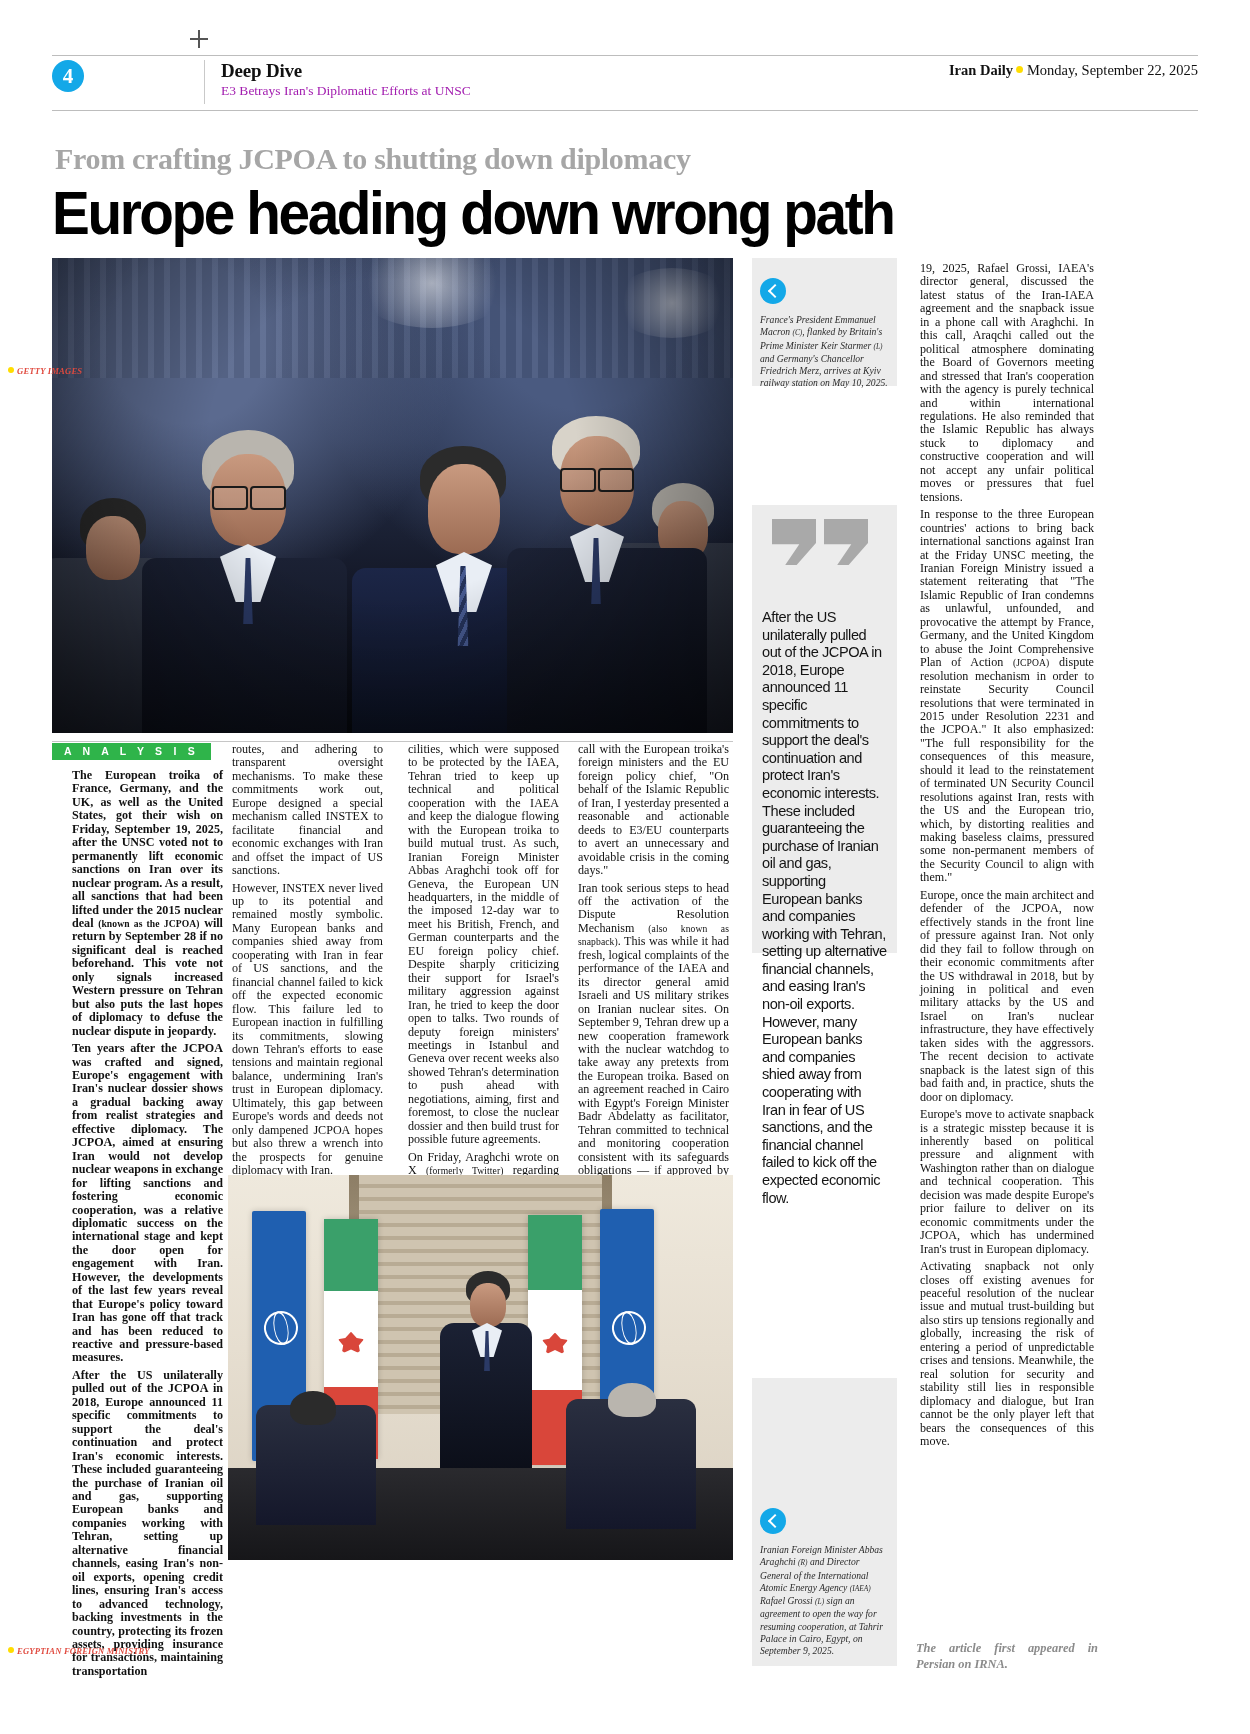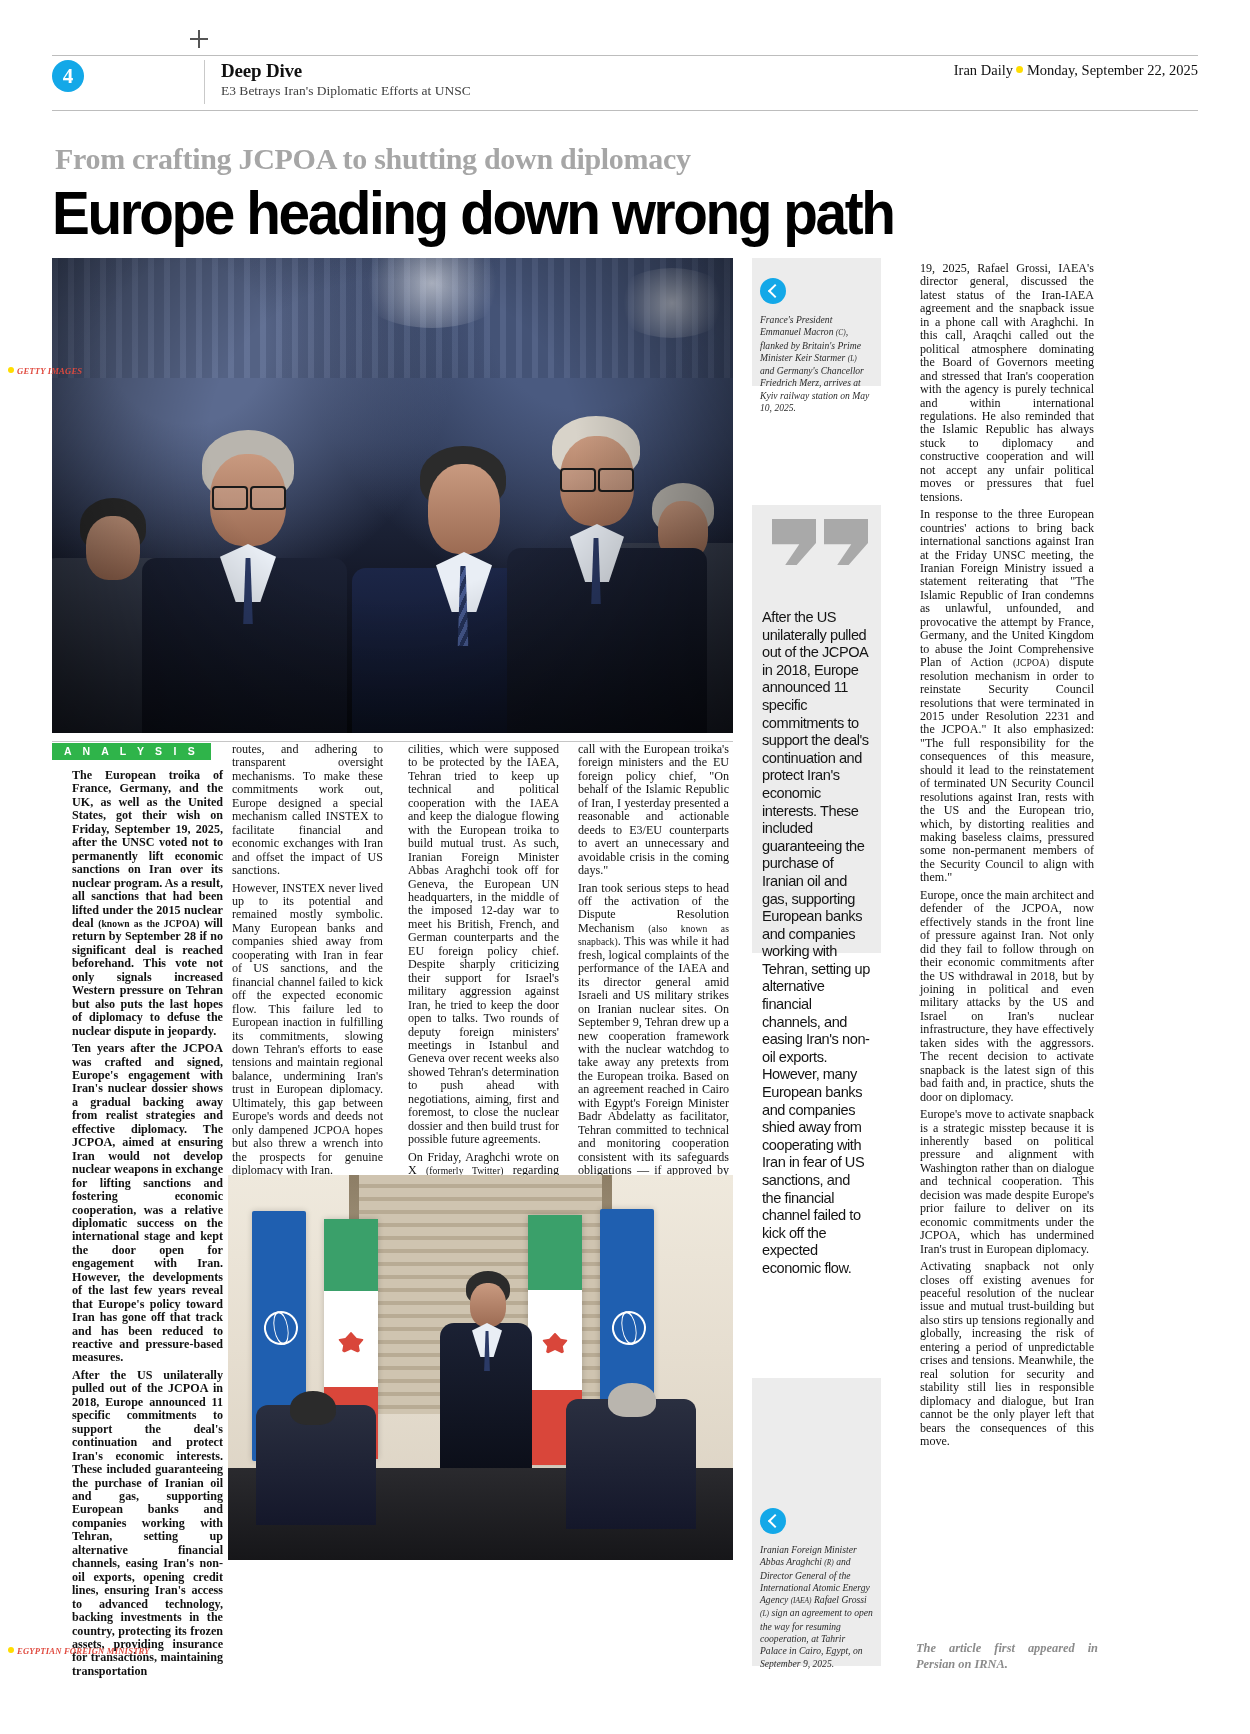--- a/index.html
+++ b/index.html
@@ -84,33 +84,33 @@
     font-size: 19px;
     letter-spacing: -0.2px;
     color: #111;
   }
   .section-sub {
     position: absolute;
     left: 221px;
     top: 83px;
     font-family: "Liberation Serif", serif;
     font-size: 13.5px;
-    color: #404040;
+    color: #a21caf;
   }
   .masthead-right {
     position: absolute;
     right: 52px;
     top: 62px;
     font-family: "Liberation Serif", serif;
     font-size: 14.5px;
     color: #111;
     white-space: nowrap;
   }
   .masthead-right .brand {
-    font-weight: normal;
+    font-weight: bold;
     margin-left: 12px;
   }
   .dot-yellow {
     display: inline-block;
     width: 7px; height: 7px;
     border-radius: 50%;
     background: #ffdd00;
     margin: 0 4px 0 3px;
     vertical-align: 2px;
   }
@@ -321,21 +321,21 @@
   #col1 { left: 68px;  top: 765px; width: 159px; font-weight: bold; }
   #col2 { left: 228px; top: 739px; width: 159px; }
   #col3 { left: 404px; top: 739px; width: 159px; }
   #col4 { left: 574px; top: 739px; width: 159px; }
   #col6 { left: 916px; top: 258px; width: 182px; }
 
   
   .sidebar-panel {
     position: absolute;
     left: 752px;
-    width: 129px;
+    width: 145px;
     background: #ececec;
   }
   #cap-top    { top: 258px;  height: 128px; }
   #pullquote  { top: 505px;  height: 448px; }
   #cap-bottom { top: 1378px; height: 288px; }
 
   .chev {
     position: absolute;
     left: 8px;
     top: 20px;

